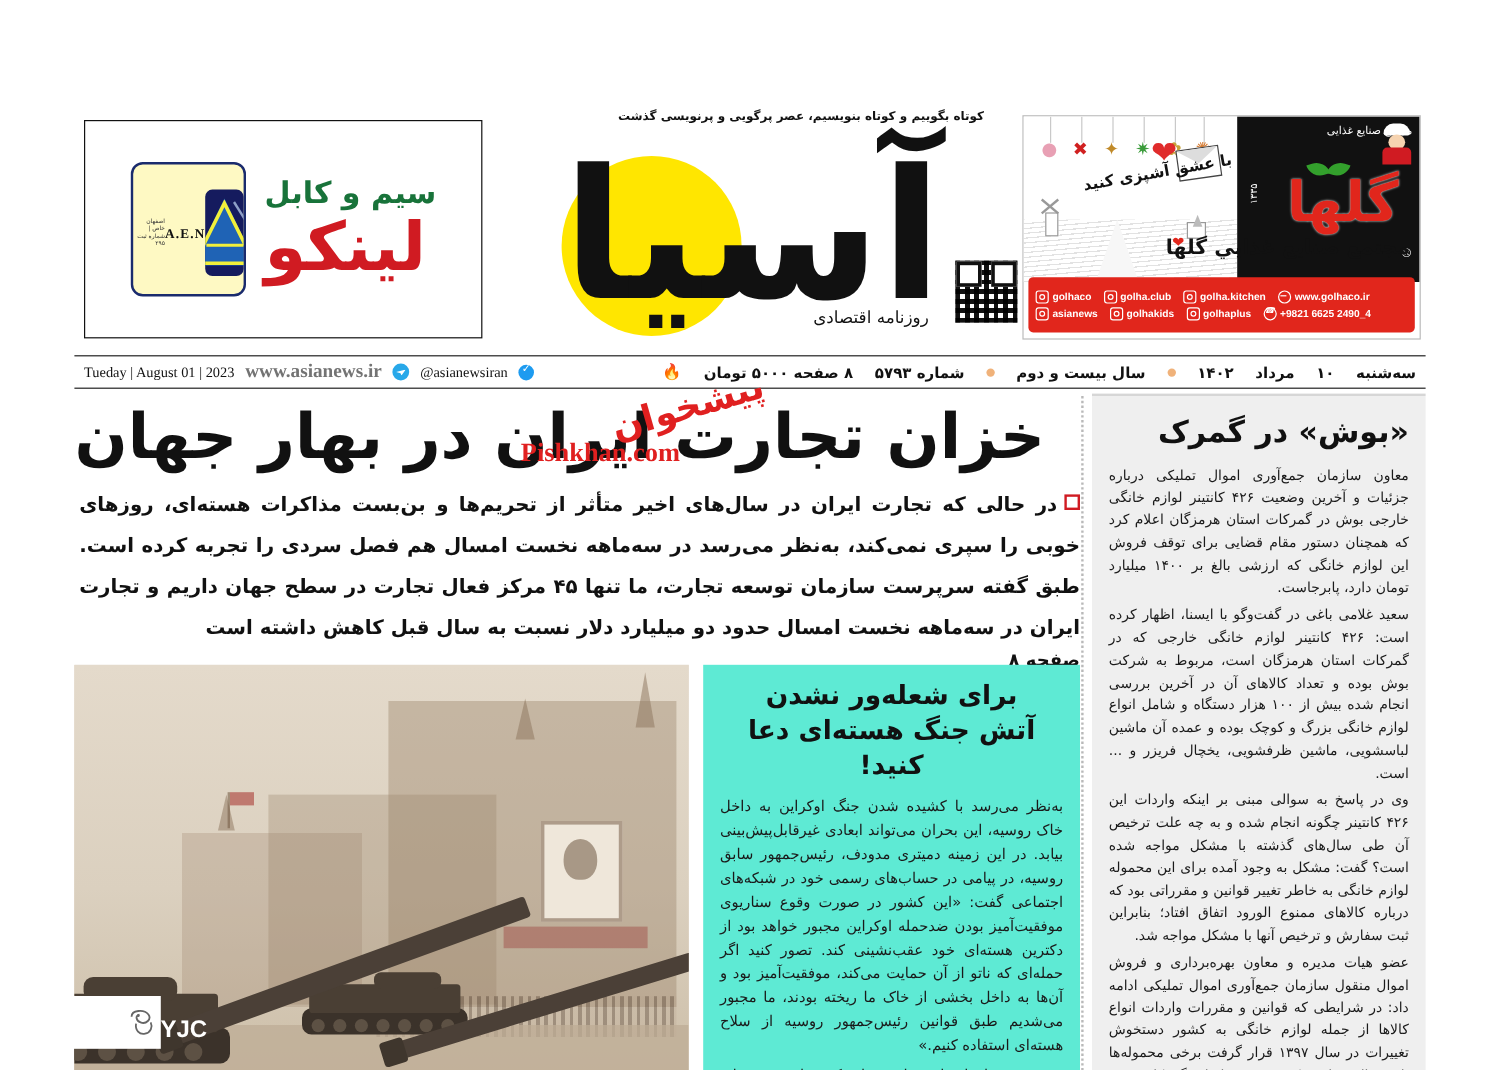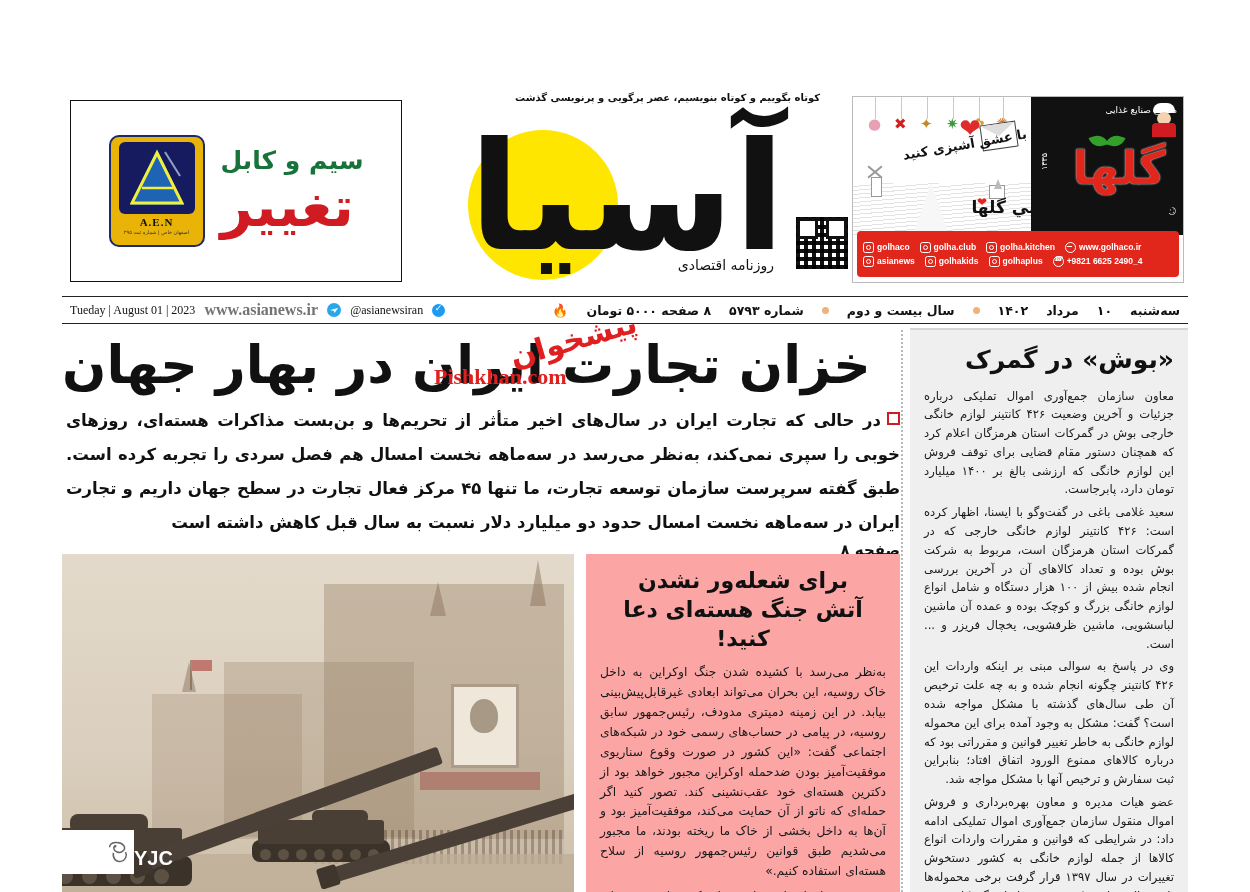--- a/index.html
+++ b/index.html
@@ -22,21 +22,21 @@
     position:absolute;left:70px;top:100px;width:330px;height:180px;
     border:1px solid #111;background:#fff;
     display:flex;align-items:center;justify-content:center;
   }
   .linko-inner{display:flex;align-items:center;gap:16px;direction:rtl;padding:0 14px;}
   .linko-text{display:flex;flex-direction:column;align-items:flex-end;line-height:1;}
   .linko-sub{color:#18733a;font-size:25px;font-weight:bold;letter-spacing:1px;margin-bottom:6px;}
   .linko-main{color:#d01b22;font-size:56px;font-weight:bold;letter-spacing:-1px;}
   .aen-logo{
     width:96px;height:112px;border:2px solid #1a2b6d;border-radius:10px;
-    background:#eab308;display:flex;flex-direction:column;align-items:center;justify-content:flex-start;
+    background:#fef9c3;display:flex;flex-direction:row;align-items:center;justify-content:flex-start;
     padding:5px 0 0;box-sizing:border-box;
   }
   .aen-box{width:76px;height:72px;background:#151b5e;border-radius:6px;position:relative;overflow:hidden;}
   .aen-tri{position:absolute;left:50%;top:7px;transform:translateX(-50%);width:0;height:0;
     border-left:27px solid transparent;border-right:27px solid transparent;border-bottom:56px solid #1f63b5;}
   .aen-stroke{position:absolute;left:50%;top:8px;transform:translateX(-50%);
      width:54px;height:56px;}
   .aen-name{font-size:11px;color:#111;font-weight:bold;letter-spacing:1px;margin-top:2px;font-family:"Liberation Serif",serif;}
   .aen-fine{font-size:5px;color:#333;margin-top:1px;}
 
@@ -238,21 +238,21 @@
   .yjc{
     position:absolute;left:-46px;bottom:18px;width:118px;height:44px;background:#fff;
     display:flex;align-items:center;gap:6px;padding-left:10px;box-sizing:border-box;z-index:4;
   }
   .yjc-mark{width:30px;height:30px;position:relative;}
   .yjc-on-photo{position:absolute;left:72px;bottom:22px;font-family:"Liberation Sans",sans-serif;
     font-weight:bold;font-size:20px;color:#fff;z-index:4;}
 
   .midcol{
     position:absolute;left:524px;top:0;width:314px;height:338px;
-    background:#fca5a5;padding:12px 14px 0;box-sizing:border-box;direction:rtl;
+    background:#5eead4;padding:12px 14px 0;box-sizing:border-box;direction:rtl;
   }
   .midcol h2{
     margin:0 0 10px;font-size:22px;line-height:1.32;color:#111;font-weight:bold;text-align:center;
   }
   .midcol p{
     margin:0 0 5px;font-size:12.3px;line-height:1.62;color:#1a1a1a;text-align:justify;
   }
 
   
   .rail{
@@ -277,21 +277,21 @@
 <body>
 
 <div class="page">
 
   <div class="masthead">
 
     <div class="ad-linko">
       <div class="linko-inner">
         <div class="linko-text">
           <span class="linko-sub">سیم و کابل</span>
-          <span class="linko-main">تغییر</span>
+          <span class="linko-main">لینکو</span>
         </div>
         <div class="aen-logo">
           <div class="aen-box">
             <div class="aen-tri"></div>
             <svg class="aen-stroke" viewBox="0 0 54 56">
               <polygon points="27,3 52,53 2,53" fill="none" stroke="#f2ef3a" stroke-width="3"></polygon>
               <line x1="12" y1="38" x2="43" y2="38" stroke="#f2ef3a" stroke-width="2.5"></line>
               <line x1="35" y1="2" x2="50" y2="26" stroke="#8ea0c8" stroke-width="2"></line>
             </svg>
           </div>

